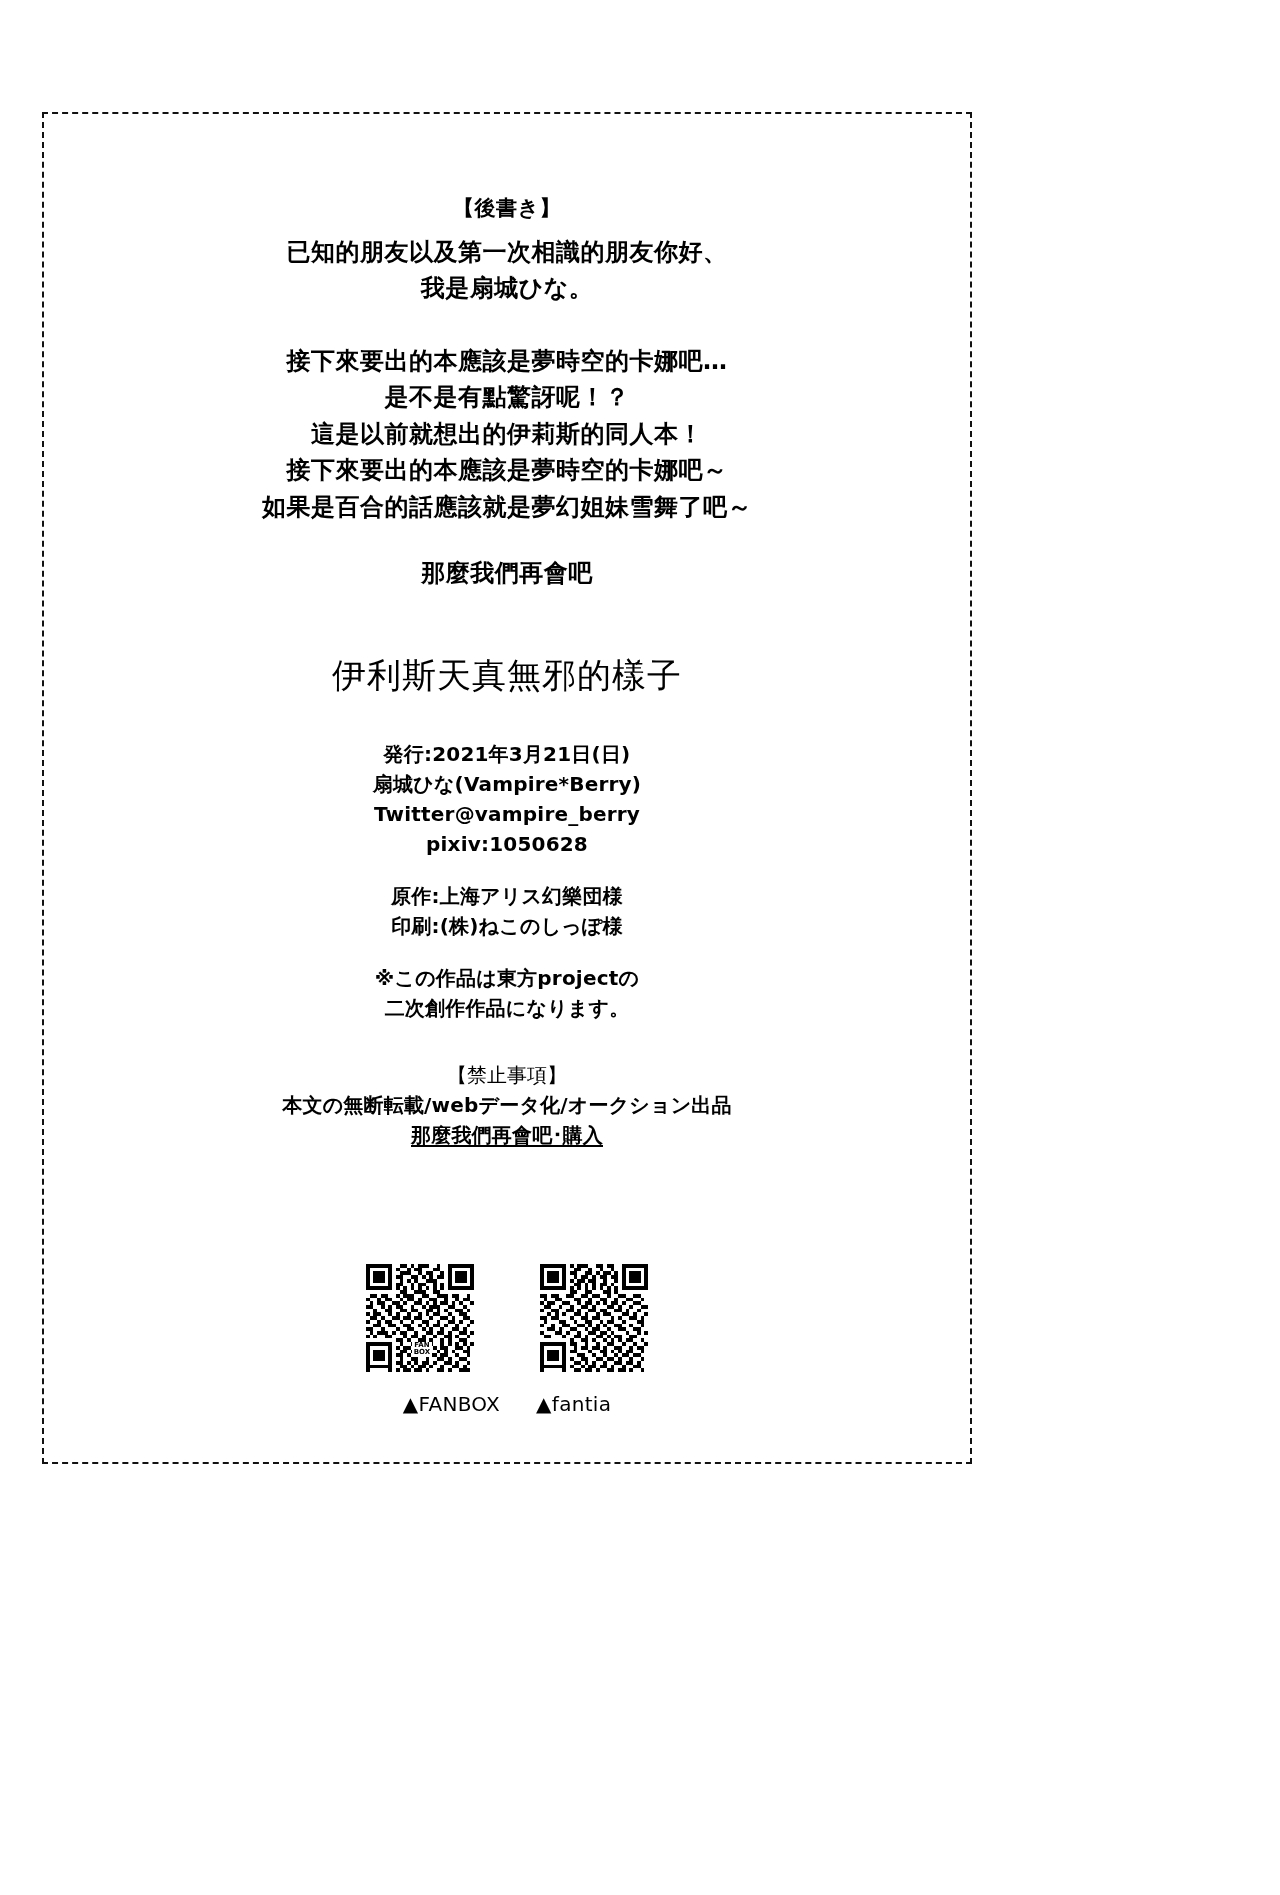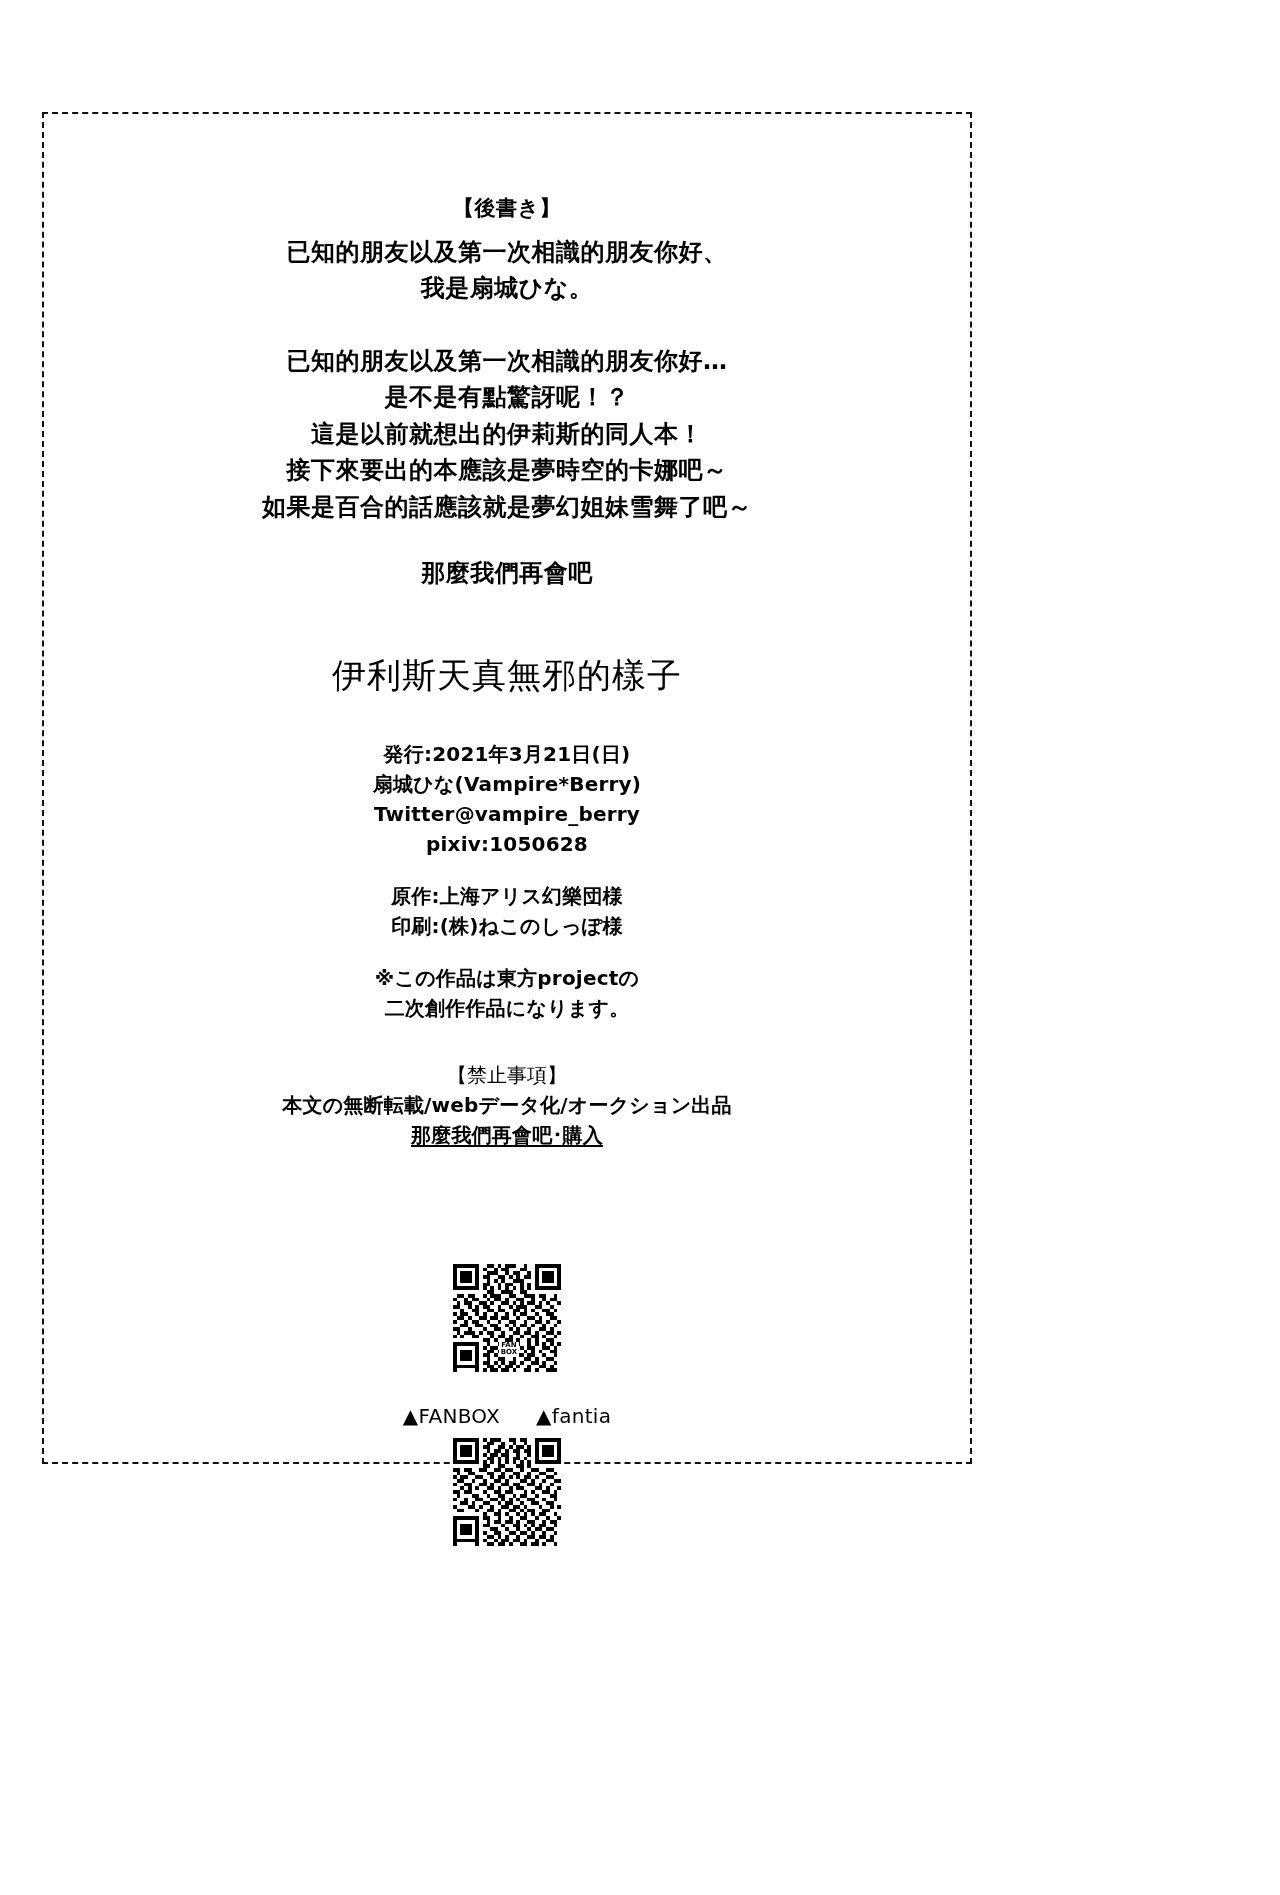--- a/index.html
+++ b/index.html
@@ -99,38 +99,37 @@
     text-underline-offset: 3px;
   }
 
   
   .qr-row {
     position: absolute;
     top: 1152px;
     left: 0;
     width: 930px;
     display: flex;
-    justify-content: flex-start;
+    justify-content: center;
     gap: 66px;
-    flex-direction: column;
   }
   .qr-item {
     display: flex;
     flex-direction: column;
     align-items: center;
   }
   .qr-box {
     width: 108px;
     height: 108px;
     position: relative;
     background: #fff;
   }
   .qr-box svg { display: block; }
   .qr-caption {
-    margin-top: 14px;
+    margin-top: 2px;
     font-size: 20px;
     letter-spacing: 0.3px;
     white-space: nowrap;
   }
   .qr-captions {
     position: absolute;
     top: 1278px;
     left: 0;
     width: 930px;
     display: flex;
@@ -162,21 +161,21 @@
       <div class="head">【後書き】</div>
 
       <div class="para">
         <div>已知的朋友以及第一次相識的朋友你好、</div>
         <div>我是扇城ひな。</div>
       </div>
 
       <div class="gap-lg"></div>
 
       <div class="para">
-        <div>已知的朋友以及第一次相識的朋友你好…</div>
+        <div>接下來要出的本應該是夢時空的卡娜吧…</div>
         <div>是不是有點驚訝呢！？</div>
         <div>這是以前就想出的伊莉斯的同人本！</div>
         <div>接下來要出的本應該是夢時空的卡娜吧～</div>
         <div>如果是百合的話應該就是夢幻姐妹雪舞了吧～</div>
       </div>
 
       <div class="gap-md"></div>
 
       <div class="para">
         <div>那麼我們再會吧</div>

